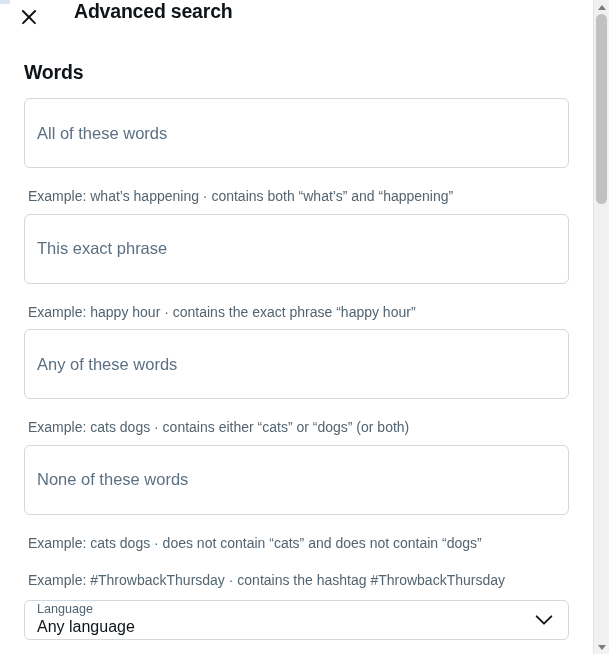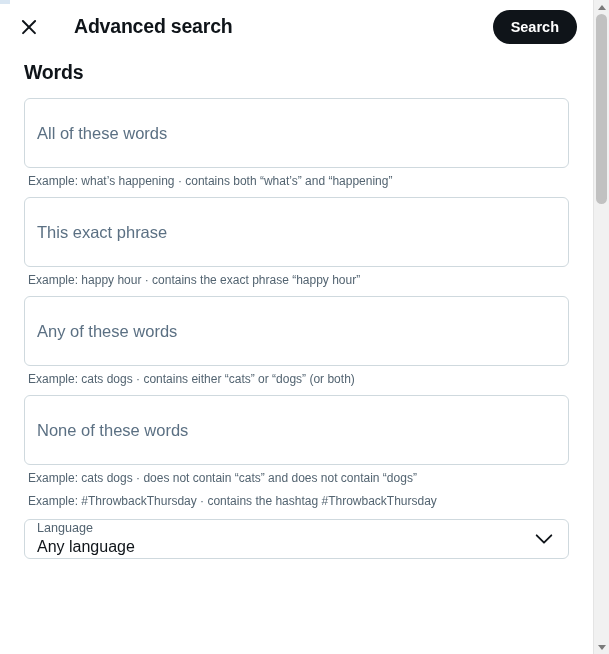--- a/index.html
+++ b/index.html
@@ -19,21 +19,20 @@
     width: 593px;
     height: 654px;
     background: #ffffff;
     box-sizing: border-box;
     overflow: hidden;
   }
   
   .header {
     height: 53px;
     display: flex;
-    align-items: center;
     padding: 0 16px;
     box-sizing: border-box;
   }
   .close-btn {
     width: 34px;
     height: 34px;
     border: none;
     background: transparent;
     border-radius: 50%;
     display: flex;
@@ -104,23 +103,23 @@
     border: 1px solid #cfd9de;
     border-radius: 6px;
     background: #ffffff;
     padding: 0 12px;
     font-size: 16.5px;
     font-family: "Liberation Sans", sans-serif;
     color: #0f1419;
   }
   .field::placeholder { color: #5b7083; opacity: 1; }
   .hint {
-    font-size: 12px;
+    font-size: 14px;
     color: #536471;
-    margin: 6px 0 0 4px;
+    margin: 20px 0 0 4px;
     line-height: 1.25;
   }
   
   .select-wrap {
     position: relative;
     margin-top: 10px;
   }
   .select-box {
     width: 100%;
     box-sizing: border-box;
@@ -210,21 +209,20 @@
 <div class="dialog">
 
   <div class="corner-artifact"></div>
 
   <div class="header">
     <button class="close-btn">
       <span class="close-glyph"></span>
     </button>
     <div class="title">Advanced search</div>
     <div class="spacer"></div>
-    <button class="search-btn">Search</button>
   </div>
 
   <div class="body">
     <div class="section-title">Words</div>
 
     <div class="field-group">
       <input class="field" type="text" placeholder="All of these words" style="">
       <div class="hint">Example: what’s happening · contains both “what’s” and “happening”</div>
     </div>
 

